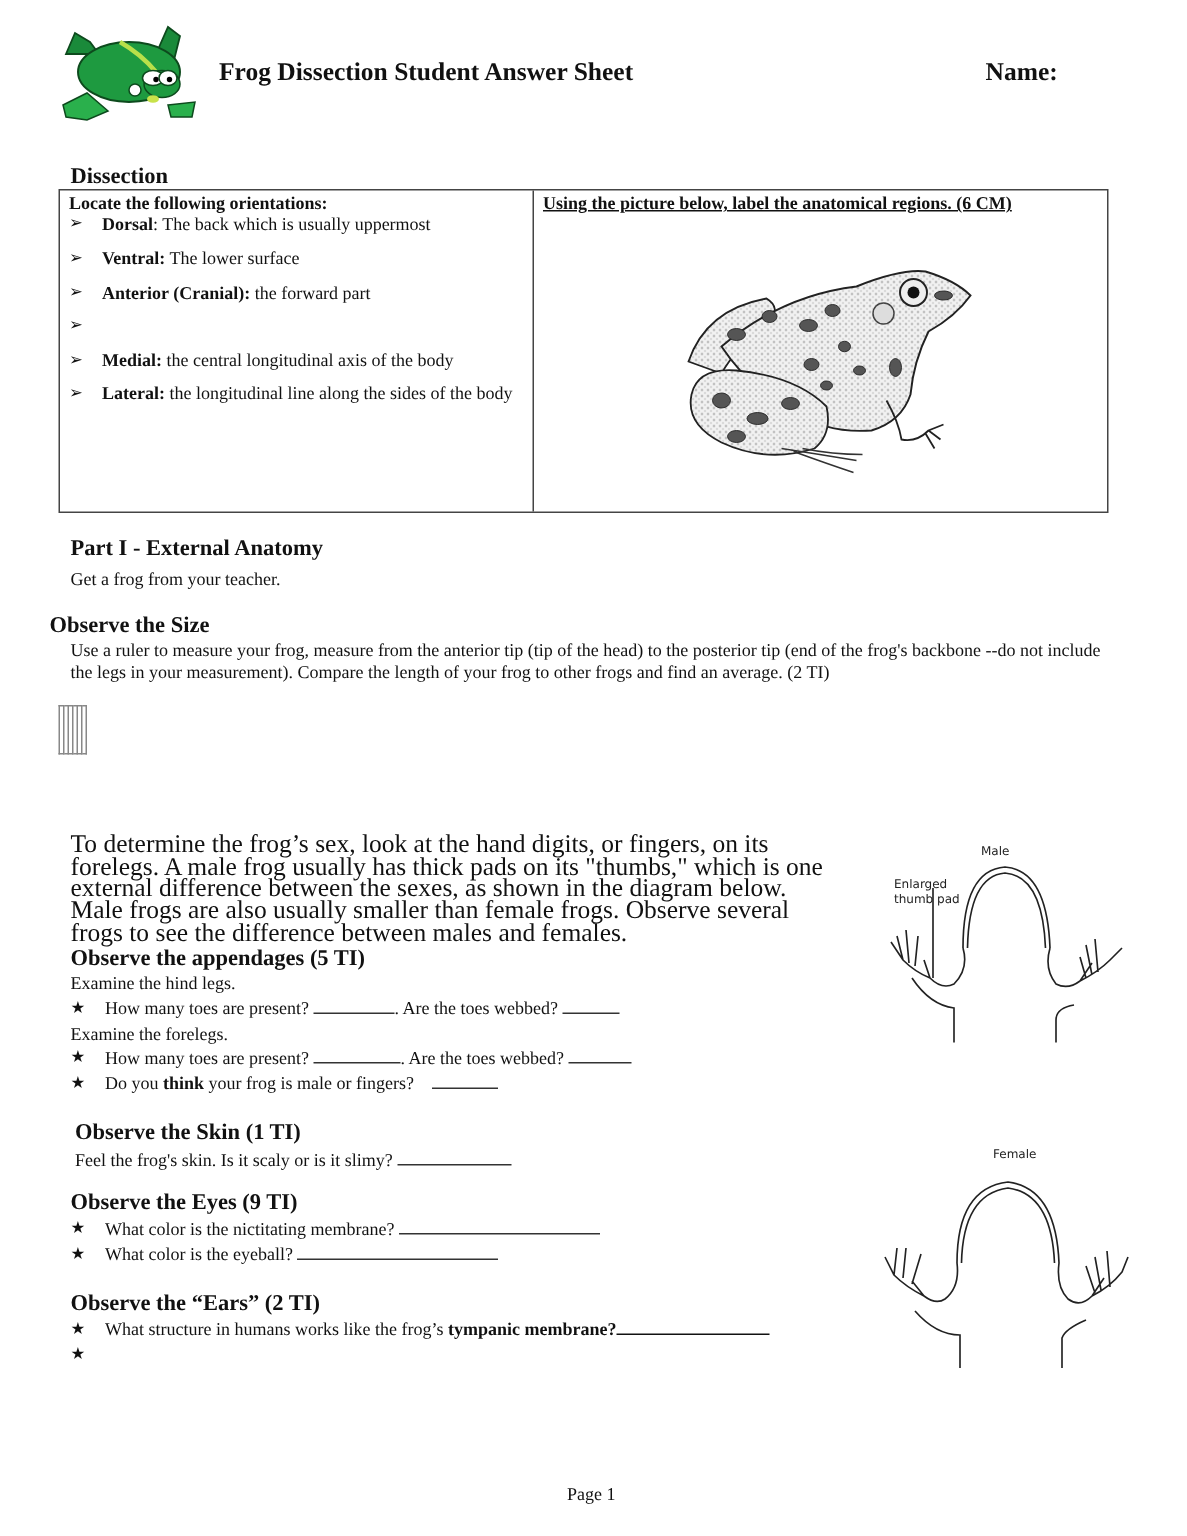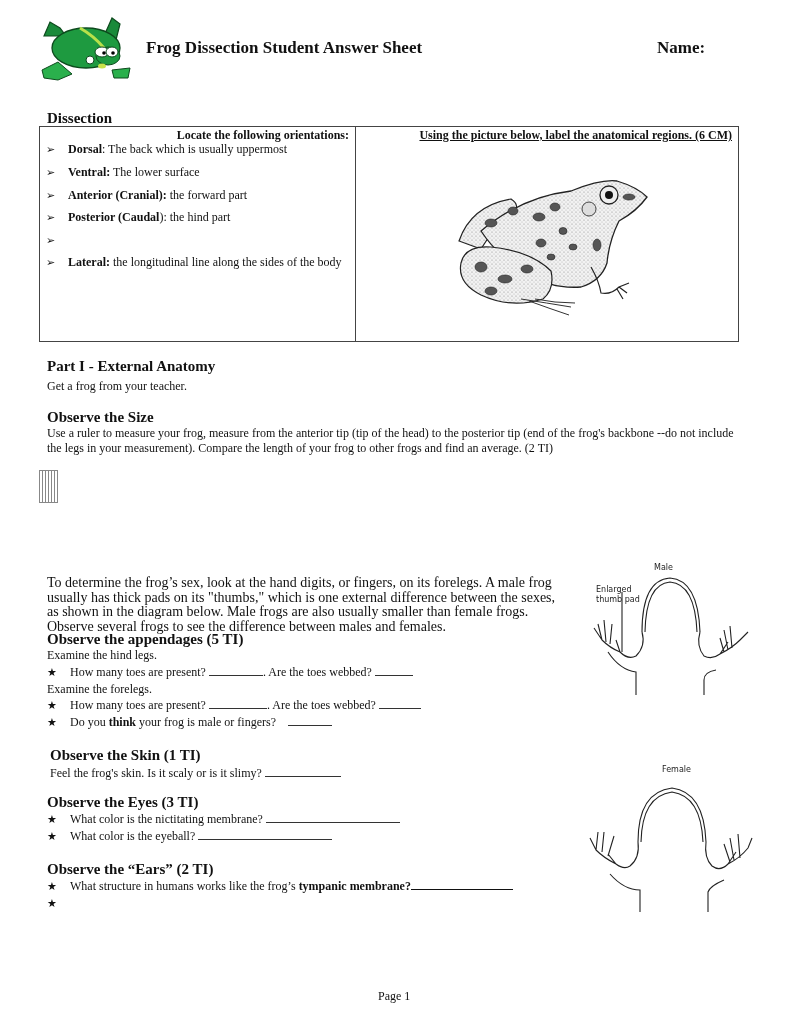--- a/index.html
+++ b/index.html
@@ -8,35 +8,35 @@
   .abs { position: absolute; }
   .title { left: 146px; top: 38px; font-size: 17px; font-weight: bold; }
   .name { left: 657px; top: 38px; font-size: 17px; font-weight: bold; }
   .logo { left: 38px; top: 14px; width: 96px; height: 68px; }
   h2 { margin: 0; font-size: 15px; font-weight: bold; }
   .small { font-size: 12px; line-height: 15px; }
   .orient-box { left: 39px; top: 126px; width: 700px; height: 216px;
                 border: 1px solid #444; box-sizing: border-box; display: flex; }
   .orient-left { width: 316px; border-right: 1px solid #444; padding: 1px 6px; box-sizing: border-box; }
   .orient-right { flex: 1; padding: 1px 6px; box-sizing: border-box; position: relative; text-decoration: underline; }
-  .orient-left .hd, .orient-right .hd { font-size: 12px; font-weight: bold; line-height: 14px; text-align: right; }
+  .orient-left .hd, .orient-right .hd { font-size: 12px; font-weight: bold; line-height: 14px; }
   .olist { list-style: none; margin: 0; padding: 0; font-size: 12px; }
   .olist li { display: flex; line-height: 22.5px; }
   .olist li .bul { width: 22px; flex: none; font-size: 11px; }
   .olist li.first { line-height: 15px; margin-bottom: 4px; }
   .olist li .txt { line-height: 22.5px; }
   table.size { border-collapse: collapse; font-size: 14px; }
   table.size th { background: #c0c0c0; font-weight: bold; border: 1px solid #888;
                   height: 40px; text-align: center; line-height: 17px; }
   table.size td { border: 1px solid #888; height: 29px; }
   .qlist { list-style: none; margin: 0; padding: 0; font-size: 12px; }
   .qlist li { display: flex; line-height: 17px; }
   .qlist li .star { width: 23px; flex: none; font-size: 11px; }
   .blank { display: inline-block; border-bottom: 1px solid #333; height: 11px; vertical-align: baseline; }
-  .para { font-size: 14px; line-height: 14.7px; margin-top: 20px; }
+  .para { font-size: 17px; line-height: 14.7px; }
   .diag-label { font-family: "DejaVu Sans", sans-serif; font-size: 8px; color: #222; }
   .footer { left: 378px; top: 989px; font-size: 12px; }
 </style>
 </head>
 <body>
 
 <div class="abs logo">
   <svg width="96" height="68" viewBox="0 0 96 68">
     <path d="M6 22 L12 8 L22 14 L28 22 Z" fill="#1a8a3a" stroke="#0d4a1d" stroke-width="1.2"></path>
     <path d="M66 22 L74 4 L82 10 L78 26 Z" fill="#1a8a3a" stroke="#0d4a1d" stroke-width="1.2"></path>
@@ -68,24 +68,24 @@
       <li>
           <span class="bul">➢</span>
           <span class="txt"><b>Ventral:</b><span> The lower surface</span></span>
         </li>
       <li>
           <span class="bul">➢</span>
           <span class="txt"><b>Anterior  (Cranial):</b><span> the forward part</span></span>
         </li>
       <li>
           <span class="bul">➢</span>
-          <span class="txt"><b>Posterior (Caudal</b><span>): the  hind part</span></span>
-        </li>
-      <li>
-          <span class="bul">➢</span>
+        </li>
+      <li>
+          <span class="bul">➢</span>
+          <span class="txt"><b>Medial:</b><span> the central longitudinal axis of the body</span></span>
         </li>
       <li>
           <span class="bul">➢</span>
           <span class="txt"><b>Lateral:</b><span> the longitudinal line along the sides of the body</span></span>
         </li>
     </ul>
   </div>
   <div class="orient-right">
     <div class="hd">Using the picture below, label the anatomical regions. (6 CM)</div>
     <div style="position:absolute; left:95px; top:44px;">
@@ -130,21 +130,21 @@
             <ellipse cx="178" cy="26" rx="6" ry="3"></ellipse>
         </g>
       </svg>
     </div>
   </div>
 </div>
 
 <h2 class="abs" style="left:47px; top:358px;">Part I - External Anatomy</h2>
 <div class="abs small" style="left:47px; top:379px;">Get a frog from your teacher.</div>
 
-<h2 class="abs" style="left:47px; top:409px;">Observe the Size</h2>
+<h2 class="abs" style="left:33px; top:409px;">Observe the Size</h2>
 <div class="abs small" style="left:47px; top:426px; width:700px;">Use a ruler to measure your frog, measure from the anterior tip (tip of the head)  to the posterior tip (end of the frog's backbone --do not include the legs in your measurement). Compare the length of your frog to other frogs and find an average. (2 TI)</div>
 
 <table class="abs size" style="left:39px; top:470px;">
   <tbody>
   <tr>
     <td></td>
     <td></td>
     <td></td>
     <td></td>
     <td></td>
@@ -200,21 +200,21 @@
     </li>
   <li>
       <span class="star">★</span>
       <span><span>Do you </span><b>think</b><span> your frog is male or fingers?</span>&nbsp;&nbsp;&nbsp;&nbsp;<span class="blank" style="width:44px"></span></span>
     </li>
 </ul>
 
 <h2 class="abs" style="left:50px; top:747px;">Observe the Skin (1 TI)</h2>
 <div class="abs small" style="left:50px; top:765px;"><span>Feel the frog's skin. Is it scaly or is it slimy? </span><span class="blank" style="width:76px"></span></div>
 
-<h2 class="abs" style="left:47px; top:794px;">Observe the Eyes (3 TI)</h2>
+<h2 class="abs" style="left:47px; top:794px;">Observe the Eyes (9 TI)</h2>
 <ul class="abs qlist" style="left:47px; top:811px;">
   <li>
       <span class="star">★</span>
       <span><span>What color is the nictitating membrane? </span><span class="blank" style="width:134px"></span></span>
     </li>
   <li>
       <span class="star">★</span>
       <span><span>What color is the eyeball? </span><span class="blank" style="width:134px"></span></span>
     </li>
 </ul>

